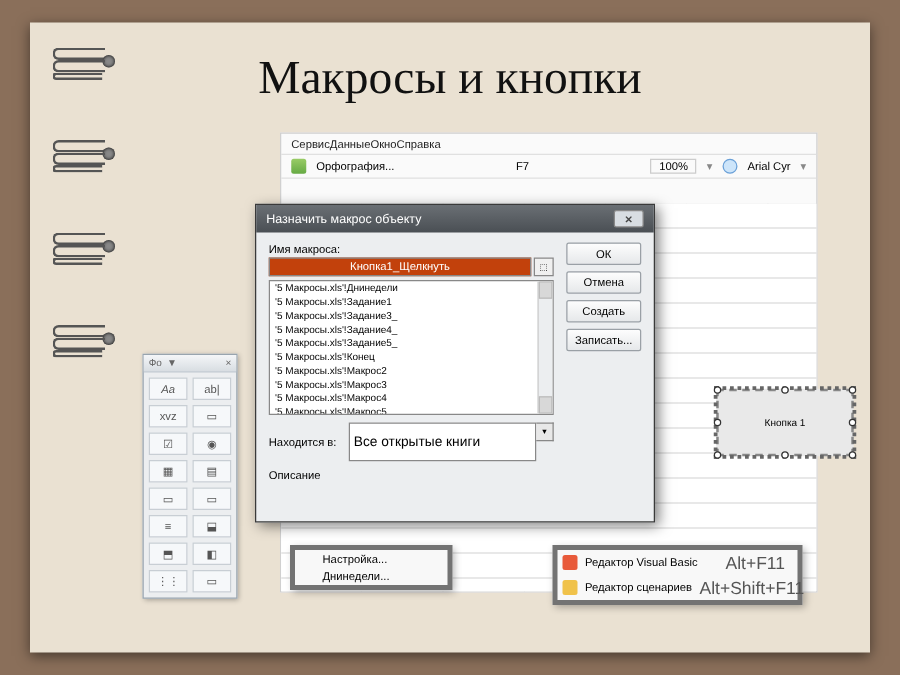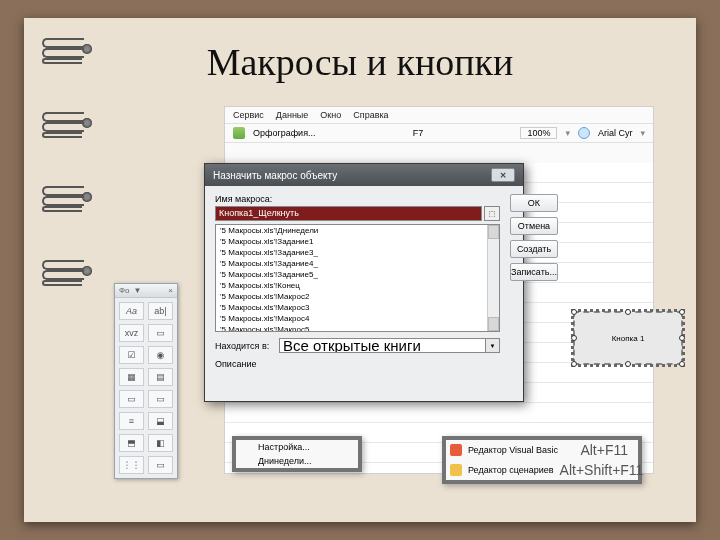--- a/index.html
+++ b/index.html
@@ -10,21 +10,21 @@
   .spirals { position: absolute; left: 18px; top: 14px; display: flex; flex-direction: column; gap: 40px; }
   .spiral { width: 44px; height: 34px; position: relative; }
   .spiral::before, .spiral::after { content:""; position:absolute; width:40px; height:6px; border:2px solid #555; border-right: none; border-radius: 10px 0 0 10px; left:0; }
   .spiral::before { top: 6px; }
   .spiral::after { top: 16px; }
   .spiral .mid { position:absolute; width:40px; height:6px; border:2px solid #555; border-right:none; border-radius:10px 0 0 10px; left:0; top:26px; }
   .spiral .hole { position:absolute; width:10px; height:10px; background:#888; border-radius:50%; right:-6px; top:12px; box-shadow: inset 0 0 3px #000; }
 
   
   .excel { position:absolute; left:200px; top:88px; width:430px; background:#fafafa; border:1px solid #d0d0d0; font-size:9px; }
-  .menubar { display:flex; gap:12px; padding:3px 8px; border-bottom:1px solid #e0e0e0; color:#222; }
+  .menubar { display:flex; padding:3px 8px; border-bottom:1px solid #e0e0e0; color:#222; }
   .toolbar-row { display:flex; align-items:center; gap:8px; padding:3px 8px; border-bottom:1px solid #e0e0e0; }
   .toolbar-row .spell { width:12px; height:12px; background:linear-gradient(#9c6, #6a4); border-radius:2px; }
   .toolbar-row .pct { margin-left:auto; padding:0 6px; border:1px solid #ccc; font-size:9px; }
   .toolbar-row .globe { width:12px; height:12px; border:1px solid #6aa0d8; border-radius:50%; background:#cde5fa; }
   .grid { position:relative; height:310px; background:repeating-linear-gradient(#fff, #fff 19px, #e8e8e8 19px, #e8e8e8 20px), repeating-linear-gradient(90deg, #fff, #fff 64px, #e8e8e8 64px, #e8e8e8 65px); margin-top:20px; }
   .btn-shape { position:absolute; right:-30px; top:148px; width:110px; height:54px; background:#e9e9e9; border:2px dashed #888; font-size:8px; display:flex; align-items:center; justify-content:center; }
   .btn-shape::before { content:""; position:absolute; inset:-4px; border:3px dotted #666; }
   .handle { position:absolute; width:6px; height:6px; border:1px solid #333; background:#fff; border-radius:50%; }
   .h1{top:-4px;left:-4px}.h2{top:-4px;right:-4px}.h3{bottom:-4px;left:-4px}.h4{bottom:-4px;right:-4px}
   .h5{top:-4px;left:50%;margin-left:-3px}.h6{bottom:-4px;left:50%;margin-left:-3px}
@@ -32,50 +32,50 @@
 
   
   .dialog { position:absolute; left:180px; top:145px; width:320px; background:#eceef0; border:1px solid #3a3a3a; box-shadow:3px 3px 10px rgba(0,0,0,.5); font-size:9px; }
   .titlebar { background:linear-gradient(#6a6f74, #4a4f54); color:#fff; padding:4px 8px; display:flex; align-items:center; justify-content:space-between; font-size:10px; }
   .titlebar .close { width:24px; height:14px; background:#d8dde2; border:1px solid #888; color:#444; display:flex; align-items:center; justify-content:center; border-radius:2px; font-size:8px; font-weight:bold; }
   .dlg-body { padding:8px 10px; display:flex; gap:10px; }
   .dlg-left { flex:1; }
   .dlg-label { font-size:9px; margin-bottom:2px; }
   .sel-row { display:flex; gap:2px; margin-bottom:3px; }
   .sel-input { flex:1; border:1px solid #888; background:#fff; padding:1px 3px; font-size:9px; height:15px; }
-  .sel-input.dark { background:#7f1d1d; color:#fff; }
+  .sel-input.dark { background:#c2410c; color:#fff;text-align:center; }
   .sel-btn { width:16px; height:15px; border:1px solid #888; background:#f0f0f0; display:flex; align-items:center; justify-content:center; font-size:7px; }
   .listbox { border:1px solid #888; background:#fff; height:108px; overflow:hidden; position:relative; }
   .listbox .item { padding:0 4px; font-size:8px; line-height:11px; white-space:nowrap; }
   .listbox .sb { position:absolute; right:0; top:0; bottom:0; width:12px; background:#eceef0; border-left:1px solid #ccc; }
   .listbox .sb::before, .listbox .sb::after { content:""; position:absolute; left:0; right:0; height:12px; background:#d8d8d8; border:1px solid #bbb; }
   .listbox .sb::before{top:0}.listbox .sb::after{bottom:0}
   .combo-row { display:flex; align-items:center; gap:6px; margin-top:6px; }
   .combo-row label { font-size:9px; width:58px; }
   .combo { flex:1; display:flex; }
-  .combo input { flex:1; border:1px solid #888; height:15px; font-size:15px; padding:0 3px; }
+  .combo input { flex:1; border:1px solid #888; height:31px; font-size:11px; padding:0 3px; }
   .combo .arrow { width:14px; height:15px; border:1px solid #888; border-left:none; background:#e8e8e8; display:flex; align-items:center; justify-content:center; font-size:6px; }
   .desc { margin-top:6px; font-size:9px; }
   .dlg-right { width:70px; display:flex; flex-direction:column; gap:5px; }
   .dlg-btn { height:18px; border:1px solid #9aa0a6; background:linear-gradient(#fdfdfd,#e6e8ea); font-size:9px; display:flex; align-items:center; justify-content:center; border-radius:2px; }
   .dlg-pad { height:24px; }
 
   
   .popup { position:absolute; background:#f8f8f8; border:4px solid #737373; box-shadow:2px 2px 6px rgba(0,0,0,.3); font-size:9px; }
   .popup .row { display:flex; align-items:center; gap:6px; padding:2px 10px 2px 22px; white-space:nowrap; }
   .popup .row .sc { margin-left:auto; color:#555; font-size:14px; }
   .popup .ico { position:absolute; left:4px; width:12px; height:12px; border-radius:2px; }
   .popup1 { left:208px; top:418px; width:130px; }
   .popup2 { left:418px; top:418px; width:200px; }
   .popup2 .row { position:relative; }
   .ico-vb { background:#e85a3a; }
   .ico-sc { background:#f0c24a; }
 
   
-  .toolbox { position:absolute; left:90px; top:265px; width:64px; background:#eceef0; border:1px solid #98a4ae; box-shadow:1px 1px 4px rgba(0,0,0,.3); font-size:8px; }
+  .toolbox { position:absolute; left:90px; top:265px; width:76px; background:#eceef0; border:1px solid #98a4ae; box-shadow:1px 1px 4px rgba(0,0,0,.3); font-size:8px; }
   .toolbox .hdr { background:linear-gradient(#f4f6f8,#d8dde2); padding:2px 4px; font-size:8px; color:#666; border-bottom:1px solid #c0c8d0; display:flex; gap:4px; }
   .toolbox .body { padding:4px; display:grid; grid-template-columns:1fr 1fr; gap:4px; }
   .toolbox .cell { height:18px; border:1px solid #c8ced4; background:#f6f8fa; display:flex; align-items:center; justify-content:center; font-size:9px; color:#555; }
 </style>
 </head>
 <body>
 
 <div class="outer">
   <div class="paper">
     <div class="spirals">

